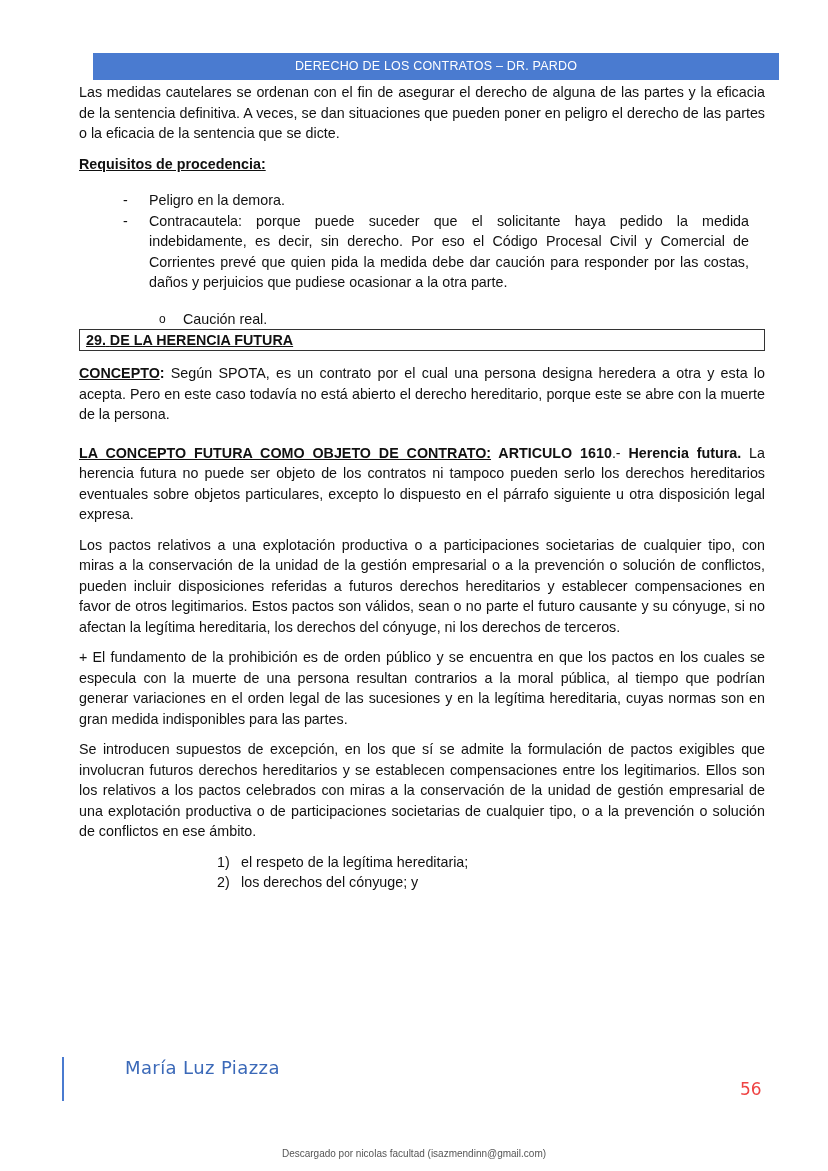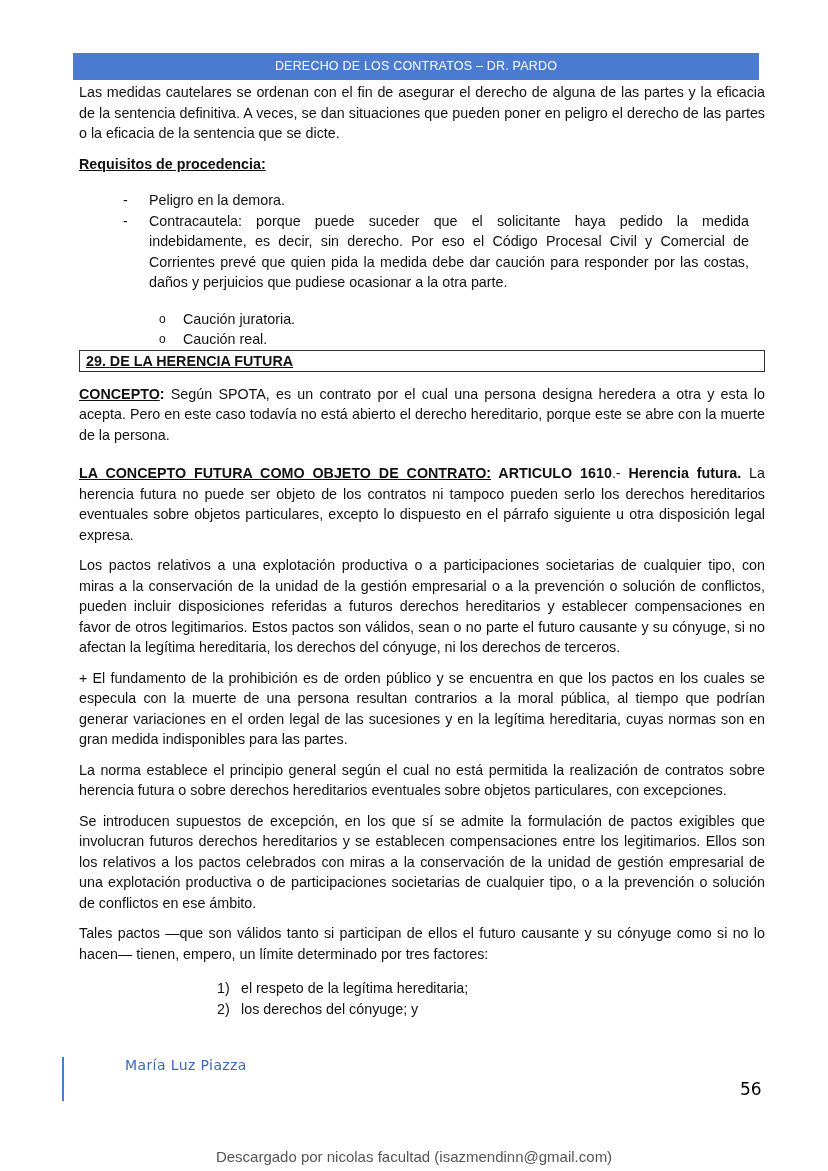--- a/index.html
+++ b/index.html
@@ -1,18 +1,18 @@
 <!DOCTYPE html>
 <html><head>
   <meta charset="utf-8">
   <style>
     html, body { margin: 0; padding: 0; background: #ffffff; }
     body { width: 828px; height: 1171px; position: relative; overflow: hidden;
            font-family: "Liberation Sans", sans-serif; color: #111; }
-    .header { position: absolute; left: 73px; top: 53px; width: 686px; height: 27px;
+    .header { position: absolute; left: 93px; top: 53px; width: 686px; height: 27px;
               background: #4a7bd0; color: #fff; font-size: 12.5px; text-align: center;
               line-height: 27px; letter-spacing: 0.2px; }
     .content { position: absolute; left: 79px; top: 82px; width: 686px;
                font-size: 14.3px; line-height: 20.5px; }
     p { margin: 0 0 10px 0; text-align: justify; }
     .h { font-weight: bold; text-decoration: underline; margin: 0 0 12px 0; }
     ul.dash { list-style: none; padding: 0; margin: 16px; }
     ul.dash > li { position: relative; padding-left: 54px; text-align: justify; }
     ul.dash > li::before { content: "-"; position: absolute; left: 28px; }
     ul.circ { list-style: none; padding: 0; margin: 0; }
@@ -21,65 +21,62 @@
     .section-box { border: 1px solid #333; padding: 0 6px; margin: 0 0 12px 0;
                    font-weight: bold; height: 20px; line-height: 20px; text-decoration: underline; }
     .section-box .u { text-decoration: underline; }
     .bu { font-weight: bold; text-decoration: underline; }
     .b { font-weight: bold; }
     ol.num { list-style: none; padding: 0; margin: 0; }
     ol.num li { position: relative; padding-left: 162px; }
     ol.num li .n { position: absolute; left: 138px; }
     .footer-bar { position: absolute; left: 62px; top: 1057px; width: 2px; height: 44px; background: #4a7bd0; }
     .author { position: absolute; left: 125px; top: 1057px; font-family: "DejaVu Sans", sans-serif;
-              font-size: 14px; color: #3b69b8; letter-spacing: 0.4px; }
+              font-size: 18px; color: #3b69b8; letter-spacing: 0.4px; }
     .page-num { position: absolute; left: 740px; top: 1079px; font-family: "DejaVu Sans", sans-serif;
-                font-size: 17px; color: #000000; }
+                font-size: 17px; color: #ef4444; }
     .download { position: absolute; left: 0; width: 828px; top: 1148px; text-align: center;
-                font-size: 15px; color: #555; }
+                font-size: 10px; color: #555; }
   </style>
 </head>
 <body>
 
 <div class="header">
   <span>DERECHO DE LOS CONTRATOS – DR. PARDO</span>
 </div>
 
 <div class="content">
   <p>Las medidas cautelares se ordenan con el fin de asegurar el derecho de alguna de las partes y la eficacia de la sentencia definitiva. A veces, se dan situaciones que pueden poner en peligro el derecho de las partes o la eficacia de la sentencia que se dicte.</p>
 
   <div class="h" style="">Requisitos de procedencia:</div>
 
   <ul class="dash">
     <li>Peligro en la demora.</li>
     <li>Contracautela: porque puede suceder que el solicitante haya pedido la medida indebidamente, es decir, sin derecho. Por eso el Código Procesal Civil y Comercial de Corrientes prevé que quien pida la medida debe dar caución para responder por las costas, daños y perjuicios que pudiese ocasionar a la otra parte.</li>
   </ul>
   <ul class="circ">
-    <li>Caución juratoria.</li>
     <li>Caución real.</li>
   </ul>
 
   <div class="section-box">
     <span>29.</span>
     <span class="u">DE LA HERENCIA FUTURA</span>
   </div>
 
   <p>
     <span class="bu">CONCEPTO</span><span class="b">:</span><span> Según SPOTA, es un contrato por el cual una persona designa heredera a otra y esta lo acepta. Pero en este caso todavía no está abierto el derecho hereditario, porque este se abre con la muerte de la persona.</span>
   </p>
 
   <p style="margin-top:18px;">
     <span class="bu">LA CONCEPTO FUTURA COMO OBJETO DE CONTRATO:</span><span class="b"> ARTICULO 1610</span><span>.- </span><span class="b">Herencia futura.</span><span> La herencia futura no puede ser objeto de los contratos ni tampoco pueden serlo los derechos hereditarios eventuales sobre objetos particulares, excepto lo dispuesto en el párrafo siguiente u otra disposición legal expresa.</span>
   </p>
 
   <p>Los pactos relativos a una explotación productiva o a participaciones societarias de cualquier tipo, con miras a la conservación de la unidad de la gestión empresarial o a la prevención o solución de conflictos, pueden incluir disposiciones referidas a futuros derechos hereditarios y establecer compensaciones en favor de otros legitimarios. Estos pactos son válidos, sean o no parte el futuro causante y su cónyuge, si no afectan la legítima hereditaria, los derechos del cónyuge, ni los derechos de terceros.</p>
   <p>+ El fundamento de la prohibición es de orden público y se encuentra en que los pactos en los cuales se especula con la muerte de una persona resultan contrarios a la moral pública, al tiempo que podrían generar variaciones en el orden legal de las sucesiones y en la legítima hereditaria, cuyas normas son en gran medida indisponibles para las partes.</p>
-  <p>La norma establece el principio general según el cual no está permitida la realización de contratos sobre herencia futura o sobre derechos hereditarios eventuales sobre objetos particulares, con excepciones.</p>
   <p>Se introducen supuestos de excepción, en los que sí se admite la formulación de pactos exigibles que involucran futuros derechos hereditarios y se establecen compensaciones entre los legitimarios. Ellos son los relativos a los pactos celebrados con miras a la conservación de la unidad de gestión empresarial de una explotación productiva o de participaciones societarias de cualquier tipo, o a la prevención o solución de conflictos en ese ámbito.</p>
-  <p style="margin-bottom:14px;">Tales pactos —que son válidos tanto si participan de ellos el futuro causante y su cónyuge como si no lo hacen— tienen, empero, un límite determinado por tres factores:</p>
 
   <ol class="num">
     <li><span class="n">1)</span><span>el respeto de la legítima hereditaria;</span></li>
     <li><span class="n">2)</span><span>los derechos del cónyuge; y</span></li>
   </ol>
 </div>
 
 <div class="footer-bar"></div>
 <div class="author">María Luz Piazza</div>
 <div class="page-num">56</div>

